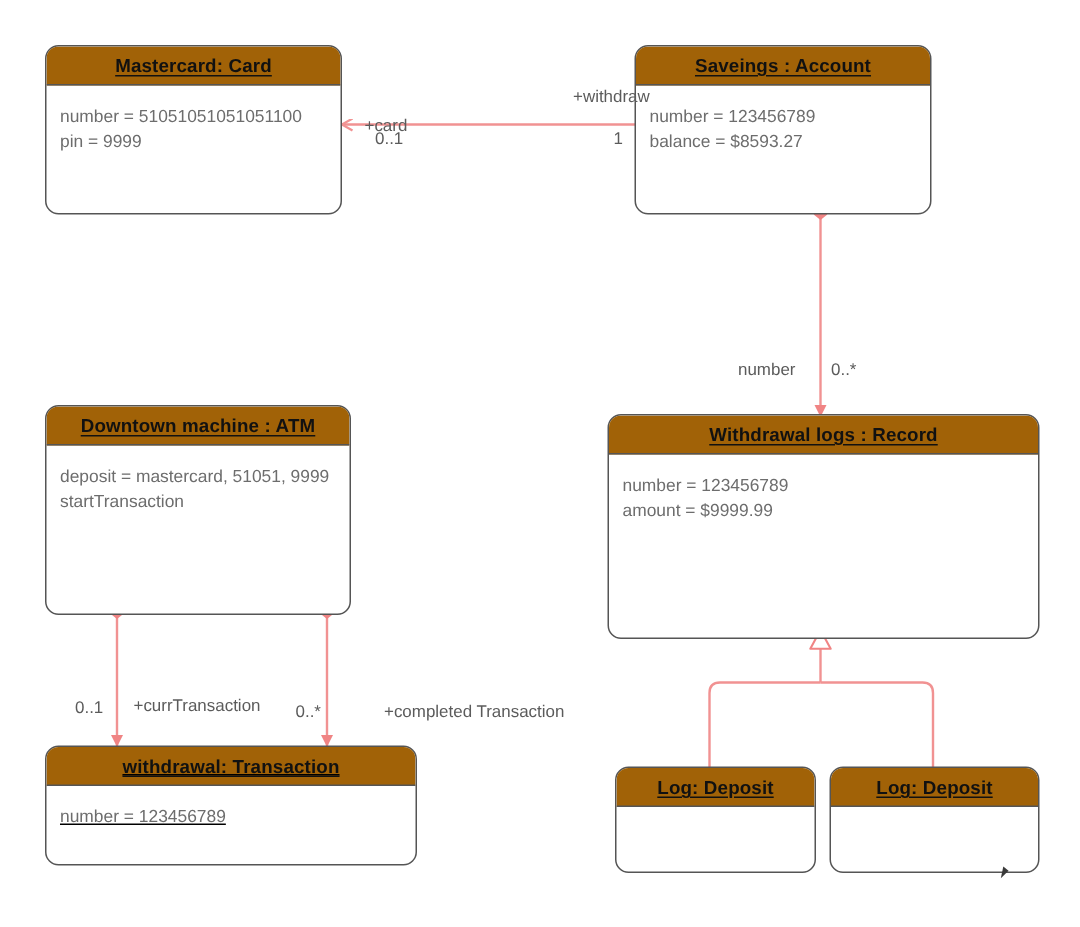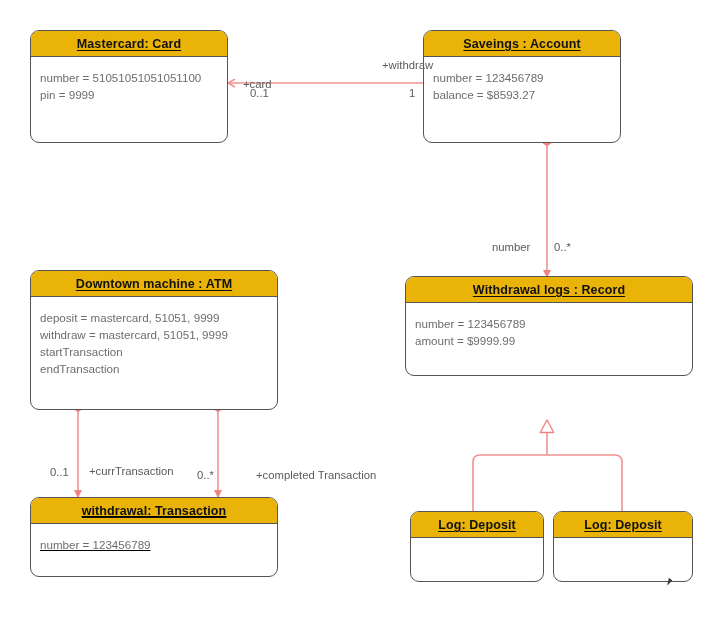--- a/index.html
+++ b/index.html
@@ -37,21 +37,21 @@
   .node-header {
     box-sizing: border-box;
     width: 100%;
     text-align: center;
     color: #111111;
     font-weight: bold;
     font-size: 12.5px;
     letter-spacing: 0.1px;
     border-bottom: 1.4px solid #555555;
     padding: 6px 4px 5px 4px;
-    background: #eab308;
+    background: #a16207;
     white-space: nowrap;
   }
   .node-header span {
     text-decoration: underline;
     text-underline-offset: 2px;
   }
   .node-body {
     box-sizing: border-box;
     padding: 12px 9px 6px 9px;
     color: #6d6d6d;
@@ -137,33 +137,31 @@
   <div class="node" style="left:423px; top:30px; width:198px; height:113px;">
     <div class="node-header">
       <span>Saveings : Account</span>
     </div>
     <div class="node-body">
       <span class="attr">number = 123456789</span>
       <span class="attr">balance = $8593.27</span>
     </div>
   </div>
 
-  <div class="node" style="left:30px; top:270px; width:248px; height:140px;">
+  <div class="node" style="left:30px; top:270px; width:204px; height:140px;">
     <div class="node-header">
       <span>Downtown machine : ATM</span>
     </div>
     <div class="node-body">
       <span class="attr">deposit = mastercard, 51051, 9999</span>
-      <span class="attr">withdraw = mastercard, 51051, 9999</span>
       <span class="attr">startTransaction</span>
-      <span class="attr">endTransaction</span>
-    </div>
-  </div>
-
-  <div class="node" style="left:405px; top:276px; width:288px; height:100px;">
+    </div>
+  </div>
+
+  <div class="node" style="left:405px; top:276px; width:288px; height:150px;">
     <div class="node-header">
       <span>Withdrawal logs : Record</span>
     </div>
     <div class="node-body">
       <span class="attr">number = 123456789</span>
       <span class="attr">amount = $9999.99</span>
     </div>
   </div>
 
   <div class="node" style="left:30px; top:497px; width:248px; height:80px;text-decoration:underline;">

